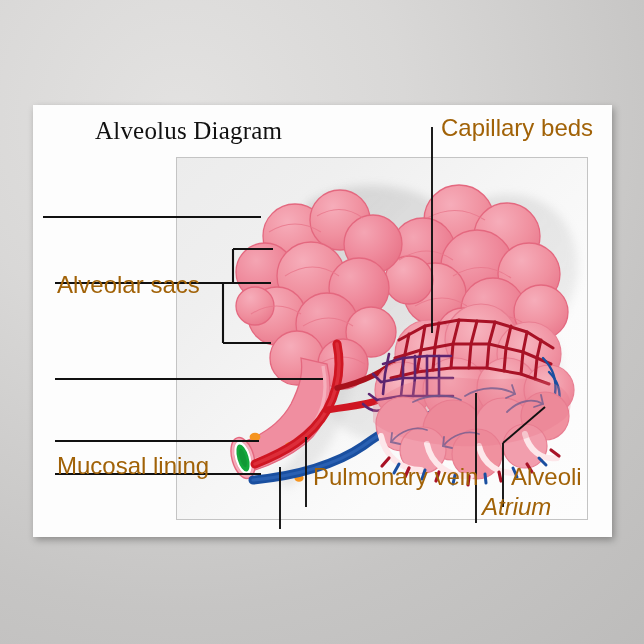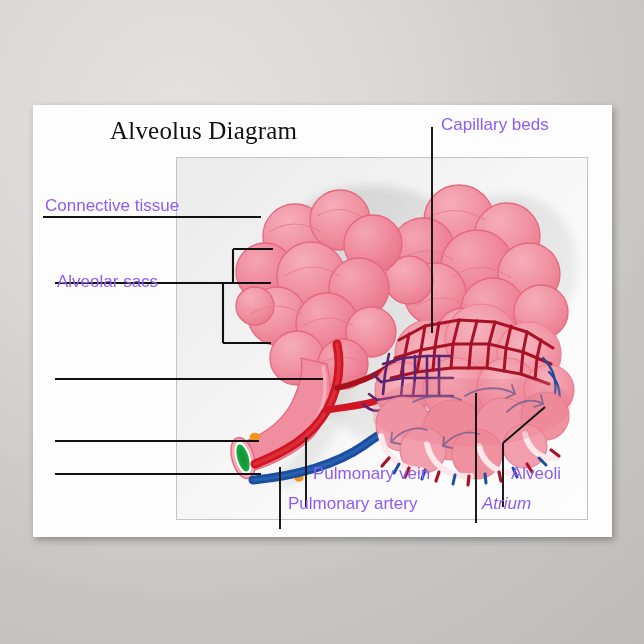--- a/index.html
+++ b/index.html
@@ -21,23 +21,23 @@
   #frame{
     position:absolute;left:143px;top:52px;width:410px;height:361px;
     border:1.2px solid #c4c4c4;
     background:linear-gradient(135deg,#ececec 0%,#efefef 22%,#f6f6f6 48%,#fbfbfb 70%,#fdfdfd 100%);
     overflow:hidden;
   }
   
   #title{
     position:absolute;left:62px;top:12px;
     font-family:"Liberation Serif",serif;
-    font-size:25px;color:#111;letter-spacing:.2px;white-space:nowrap;margin-left:15px;
-  }
-  .lbl{position:absolute;font-size:17px;color:#8b5cf6;white-space:nowrap;line-height:1;}
+    font-size:25px;color:#111;letter-spacing:.2px;white-space:nowrap;
+  }
+  .lbl{position:absolute;font-size:24px;color:#a16207;white-space:nowrap;line-height:1;}
   svg.overlay{position:absolute;left:0;top:0;width:579px;height:432px;overflow:visible;pointer-events:none;}
   svg.art{position:absolute;left:0;top:0;}
 </style>
 </head>
 <body>
 
 <div id="root">
 
   <div id="poster">
 
@@ -290,24 +290,23 @@
 
         <line x1="443" y1="288" x2="443" y2="418"></line>
 
         <line x1="512" y1="302" x2="470" y2="338"></line>
         <line x1="470" y1="338" x2="470" y2="402"></line>
       </g>
     </svg>
 
     <div id="title">Alveolus Diagram</div>
 
-    <div class="lbl" style="left:12px;top:92px;">Connective tissue</div>
     <div class="lbl" style="left:24px;top:168px;">Alveolar sacs</div>
+    <div class="lbl" style="left:24px;top:349px;">Mucosal lining</div>
 
     <div class="lbl" style="left:408px;top:11px;">Capillary beds</div>
 
     <div class="lbl" style="left:280px;top:360px;">Pulmonary vein</div>
-    <div class="lbl" style="left:255px;top:390px;">Pulmonary artery</div>
     <div class="lbl" style="left:478px;top:360px;text-align:center;">Alveoli</div>
     <div class="lbl" style="left:449px;top:390px;font-style:italic;">Atrium</div>
 
   </div>
 </div>
 
 </body></html>

